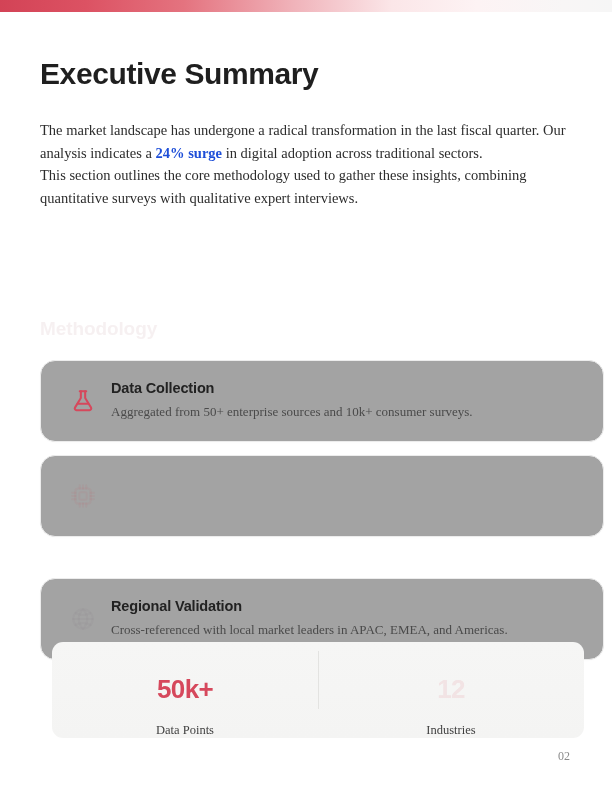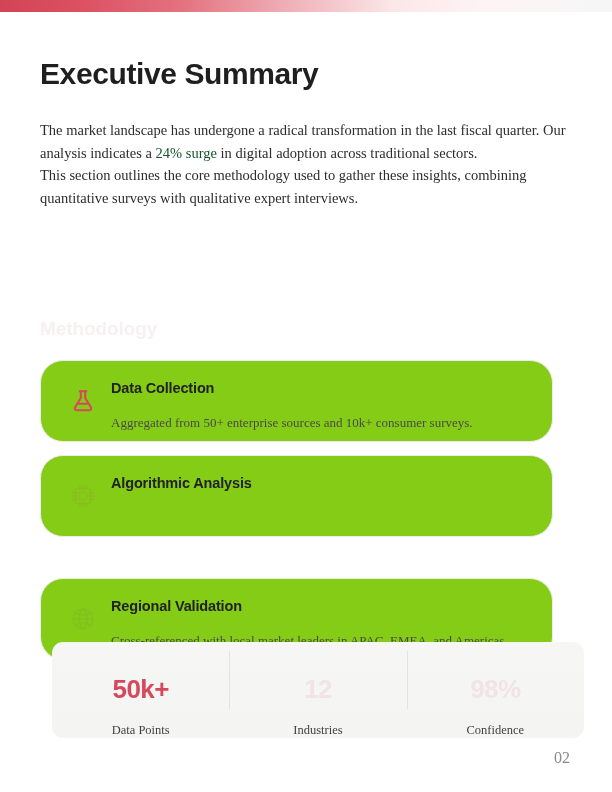--- a/index.html
+++ b/index.html
@@ -63,46 +63,46 @@
     width: 530px;
     font-family: "Liberation Serif", serif;
     font-size: 14.5px;
     line-height: 22.6px;
     color: #2c2c2c;
   }
   .intro p {
     margin: 0;
   }
   .intro .hl {
-    font-weight: normal;
-    color: #14532d;
+    font-weight: bold;
+    color: #1d4ed8;
     text-align: center;
   }
 
   
   .section-heading {
     position: absolute;
     left: 40px;
     top: 318px;
     font-size: 19px;
     font-weight: bold;
     letter-spacing: -0.1px;
     color: rgba(199, 160, 165, 0.16);
   }
 
   
   .card {
     position: absolute;
     left: 40px;
-    width: 513px;
+    width: 564px;
     height: 82px;
     box-sizing: border-box;
-    background: #84cc16;
+    background: #a3a3a3;
     border: 1px solid #ececec;
-    border-radius: 23px;
+    border-radius: 15px;
     box-shadow: 0 1px 2px rgba(0,0,0,0.015);
   }
   .card.c1 { top: 360px; }
   .card.c2 { top: 455px; }
   .card.c3 { top: 578px; }
 
   .card-icon {
     position: absolute;
     left: 22px;
     top: 20px;
@@ -125,21 +125,21 @@
     right: 16px;
   }
   .card-title {
     font-size: 14.5px;
     font-weight: bold;
     color: #222222;
     letter-spacing: -0.15px;
     line-height: 1.35;
   }
   .card-desc {
-    margin-top: 15px;
+    margin-top: 4px;
     font-family: "Liberation Serif", serif;
     font-size: 13px;
     color: #4a4a4a;
     line-height: 1.4;
   }
 
   
   .stats-panel {
     position: absolute;
     left: 52px;
@@ -180,21 +180,21 @@
     font-size: 12.5px;
     color: #3f3f3f;
   }
 
   
   .page-number {
     position: absolute;
     right: 42px;
     top: 749px;
     font-family: "Liberation Serif", serif;
-    font-size: 16px;
+    font-size: 12px;
     color: #8a8a8a;
   }
 </style>
 </head>
 <body>
 
 <div class="accent-bar"></div>
 
 <div class="page">
 
@@ -224,21 +224,20 @@
   <div class="card c2">
     <div class="card-icon icon-faint-pink">
       <svg width="26" height="26" viewBox="0 0 24 24" fill="none" stroke="currentColor" stroke-width="1.9" stroke-linecap="round" stroke-linejoin="round">
         <rect x="5" y="5" width="14" height="14" rx="2.4"></rect>
         <rect x="8.6" y="8.6" width="6.8" height="6.8" rx="1.2"></rect>
         <path d="M9 2v3M12 2v3M15 2v3M9 19v3M12 19v3M15 19v3"></path>
         <path d="M2 9h3M2 12h3M2 15h3M19 9h3M19 12h3M19 15h3"></path>
       </svg>
     </div>
     <div class="card-body">
-      <div class="card-title">Algorithmic Analysis</div>
     </div>
   </div>
 
   <div class="card c3">
     <div class="card-icon icon-faint-gray">
       <svg width="26" height="26" viewBox="0 0 24 24" fill="none" stroke="currentColor" stroke-width="1.9" stroke-linecap="round" stroke-linejoin="round">
         <circle cx="12" cy="12" r="9"></circle>
         <path d="M3 12h18"></path>
         <path d="M12 3c2.6 2.6 3.9 5.6 3.9 9s-1.3 6.4-3.9 9c-2.6-2.6-3.9-5.6-3.9-9S9.4 5.6 12 3z"></path>
         <path d="M5.2 6.6c1.9 1.1 4.2 1.7 6.8 1.7s4.9-.6 6.8-1.7"></path>
@@ -253,21 +252,17 @@
 
   <div class="stats-panel">
     <div class="stat">
       <div class="stat-value strong">50k+</div>
       <div class="stat-label">Data Points</div>
     </div>
     <div class="stat">
       <div class="stat-value faint">12</div>
       <div class="stat-label">Industries</div>
     </div>
-    <div class="stat">
-      <div class="stat-value faint">98%</div>
-      <div class="stat-label">Confidence</div>
-    </div>
   </div>
 
   <div class="page-number">02</div>
 
 </div>
 
 </body></html>

